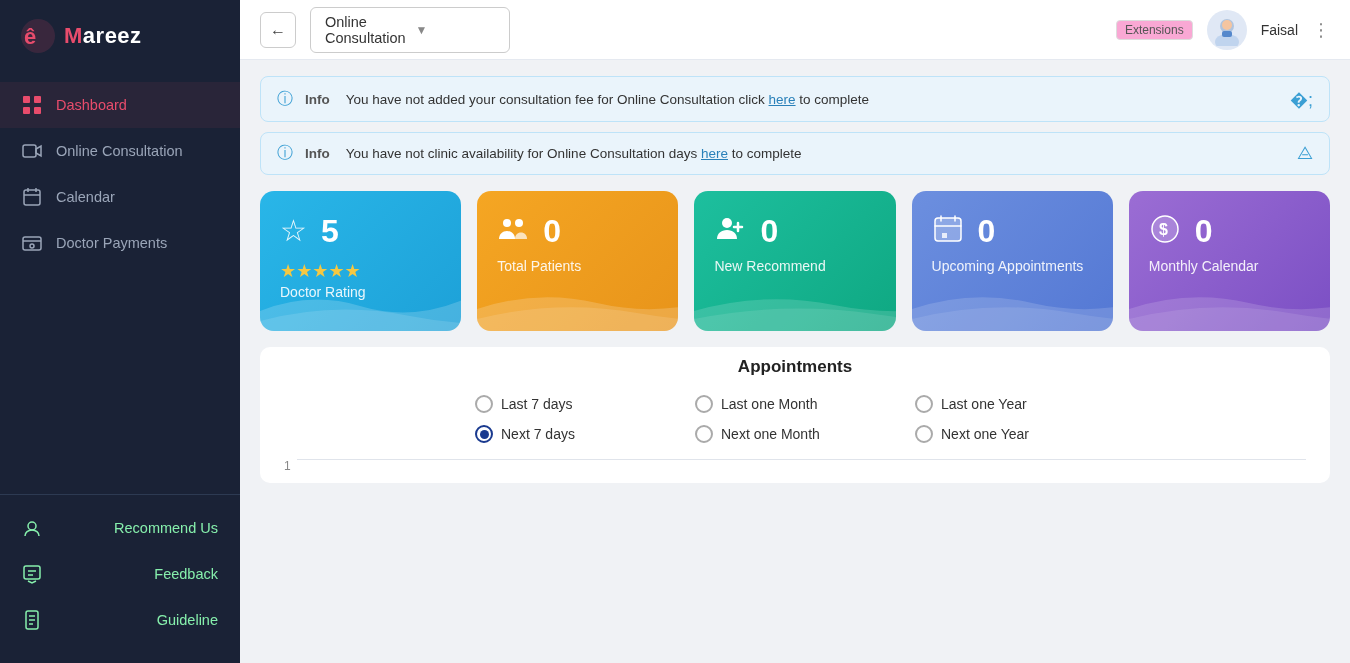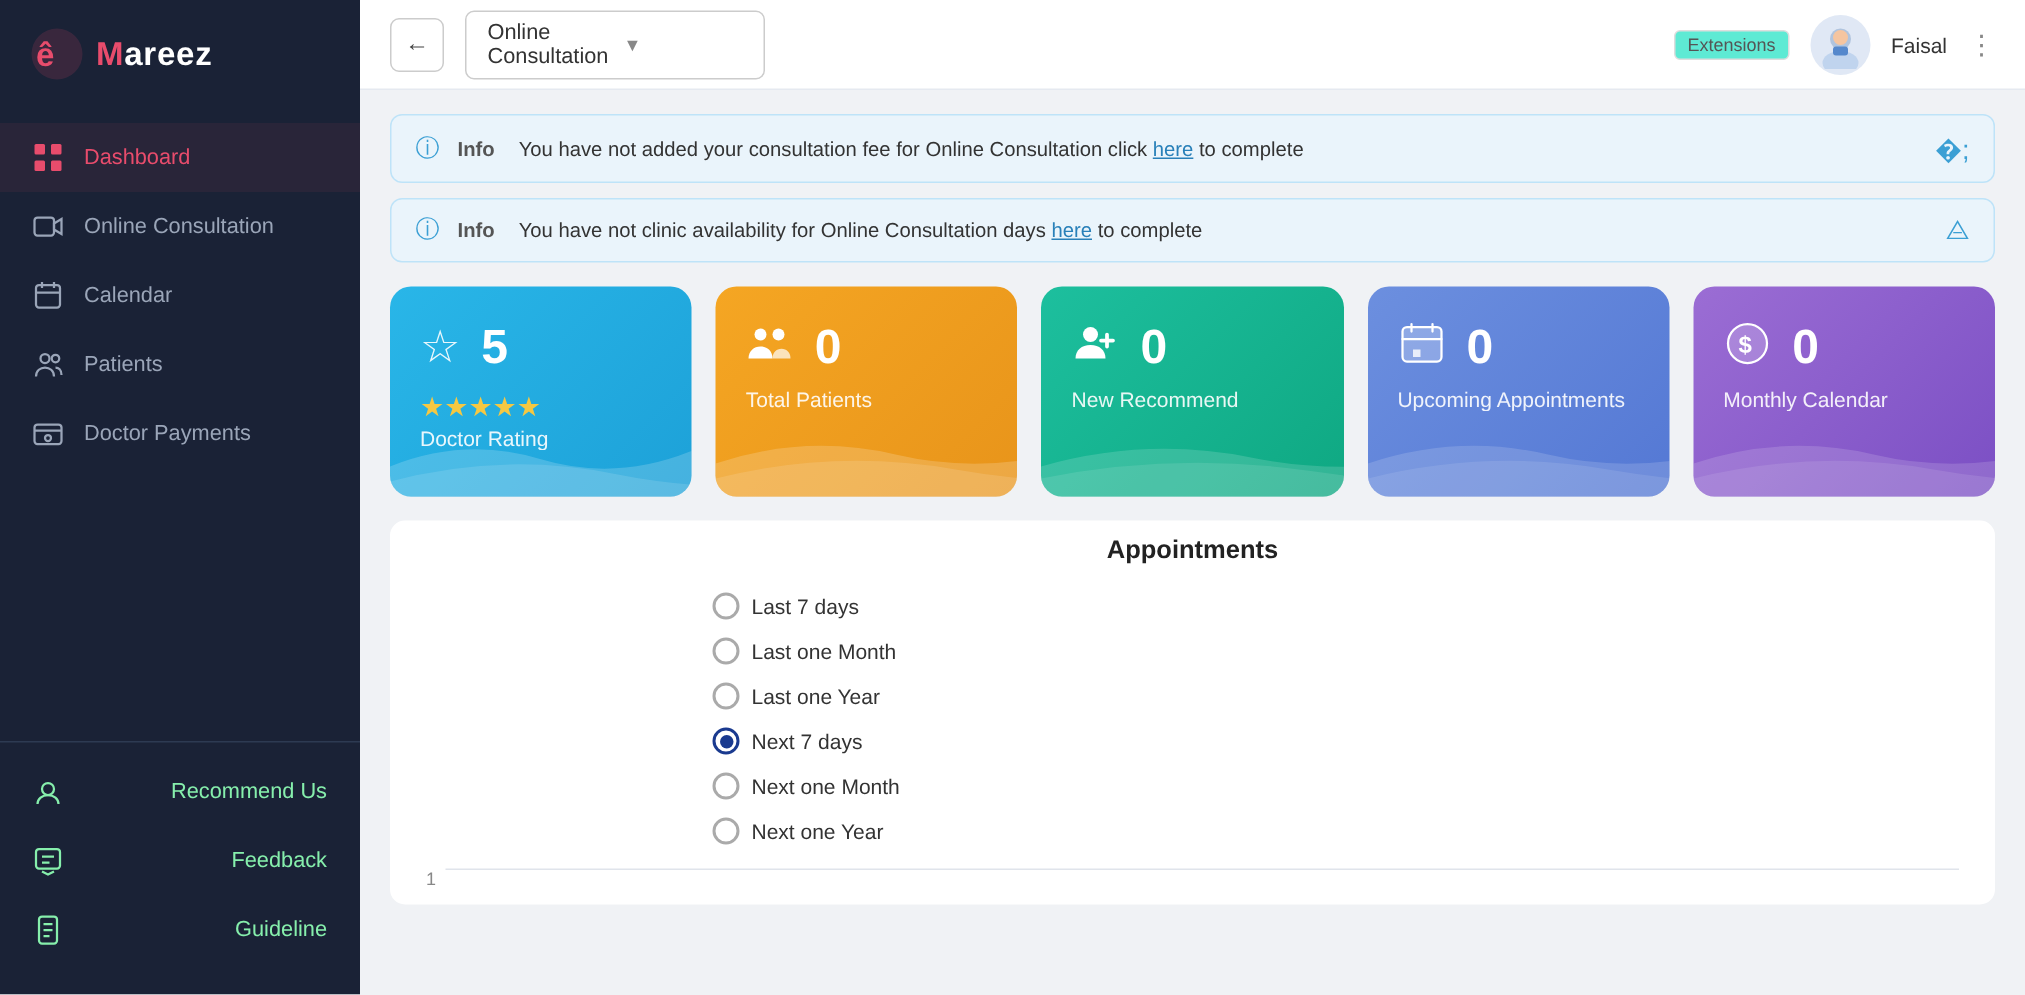--- a/index.html
+++ b/index.html
@@ -104,21 +104,21 @@
       border-radius: 50%;
       background: #e0e8f5;
       overflow: hidden;
       display: flex;
       align-items: center;
       justify-content: center;
     }
     .user-name { font-size: 14px; color: #333; font-weight: 500; }
     .more-btn { font-size: 18px; color: #888; cursor: pointer; }
     .extensions-badge {
-      background: #5eead4;
+      background: #f9a8d4;
       border: 1px solid #ddd;
       border-radius: 4px;
       padding: 2px 8px;
       font-size: 12px;
       color: #555;
     }
 
     
     .content {
       flex: 1;
@@ -193,21 +193,21 @@
     }
     .appointments-title {
       text-align: center;
       font-size: 17px;
       font-weight: 700;
       color: #222;
       margin-bottom: 18px;
     }
     .radio-grid {
       display: grid;
-      grid-template-columns: repeat(1, 1fr);
+      grid-template-columns: repeat(3, 1fr);
       gap: 12px 20px;
       max-width: 640px;
       margin: 0 auto 16px;
     }
     .radio-option {
       display: flex;
       align-items: center;
       gap: 8px;
       font-size: 14px;
       color: #333;
@@ -267,29 +267,20 @@
     </div>
 
     <div class="nav-item">
       <svg class="nav-icon" viewBox="0 0 20 20" fill="none" stroke="currentColor" stroke-width="1.5">
         <rect x="2" y="3" width="16" height="15" rx="2"></rect>
         <path d="M6 1v4M14 1v4M2 8h16"></path>
       </svg>
       <span>Calendar</span>
     </div>
 
-    <div class="nav-item">
-      <svg class="nav-icon" viewBox="0 0 20 20" fill="none" stroke="currentColor" stroke-width="1.5">
-        <circle cx="8" cy="6" r="3"></circle>
-        <path d="M2 18c0-4 3-6 6-6s6 2 6 6"></path>
-        <circle cx="15" cy="6" r="2.5"></circle>
-        <path d="M15 12c2 0 4 1.5 4 5"></path>
-      </svg>
-      <span>Patients</span>
-    </div>
 
     <div class="nav-item">
       <svg class="nav-icon" viewBox="0 0 20 20" fill="none" stroke="currentColor" stroke-width="1.5">
         <rect x="1" y="4" width="18" height="13" rx="2"></rect>
         <path d="M1 8h18"></path>
         <circle cx="10" cy="13" r="2"></circle>
       </svg>
       <span>Doctor Payments</span>
     </div>
   </nav>

